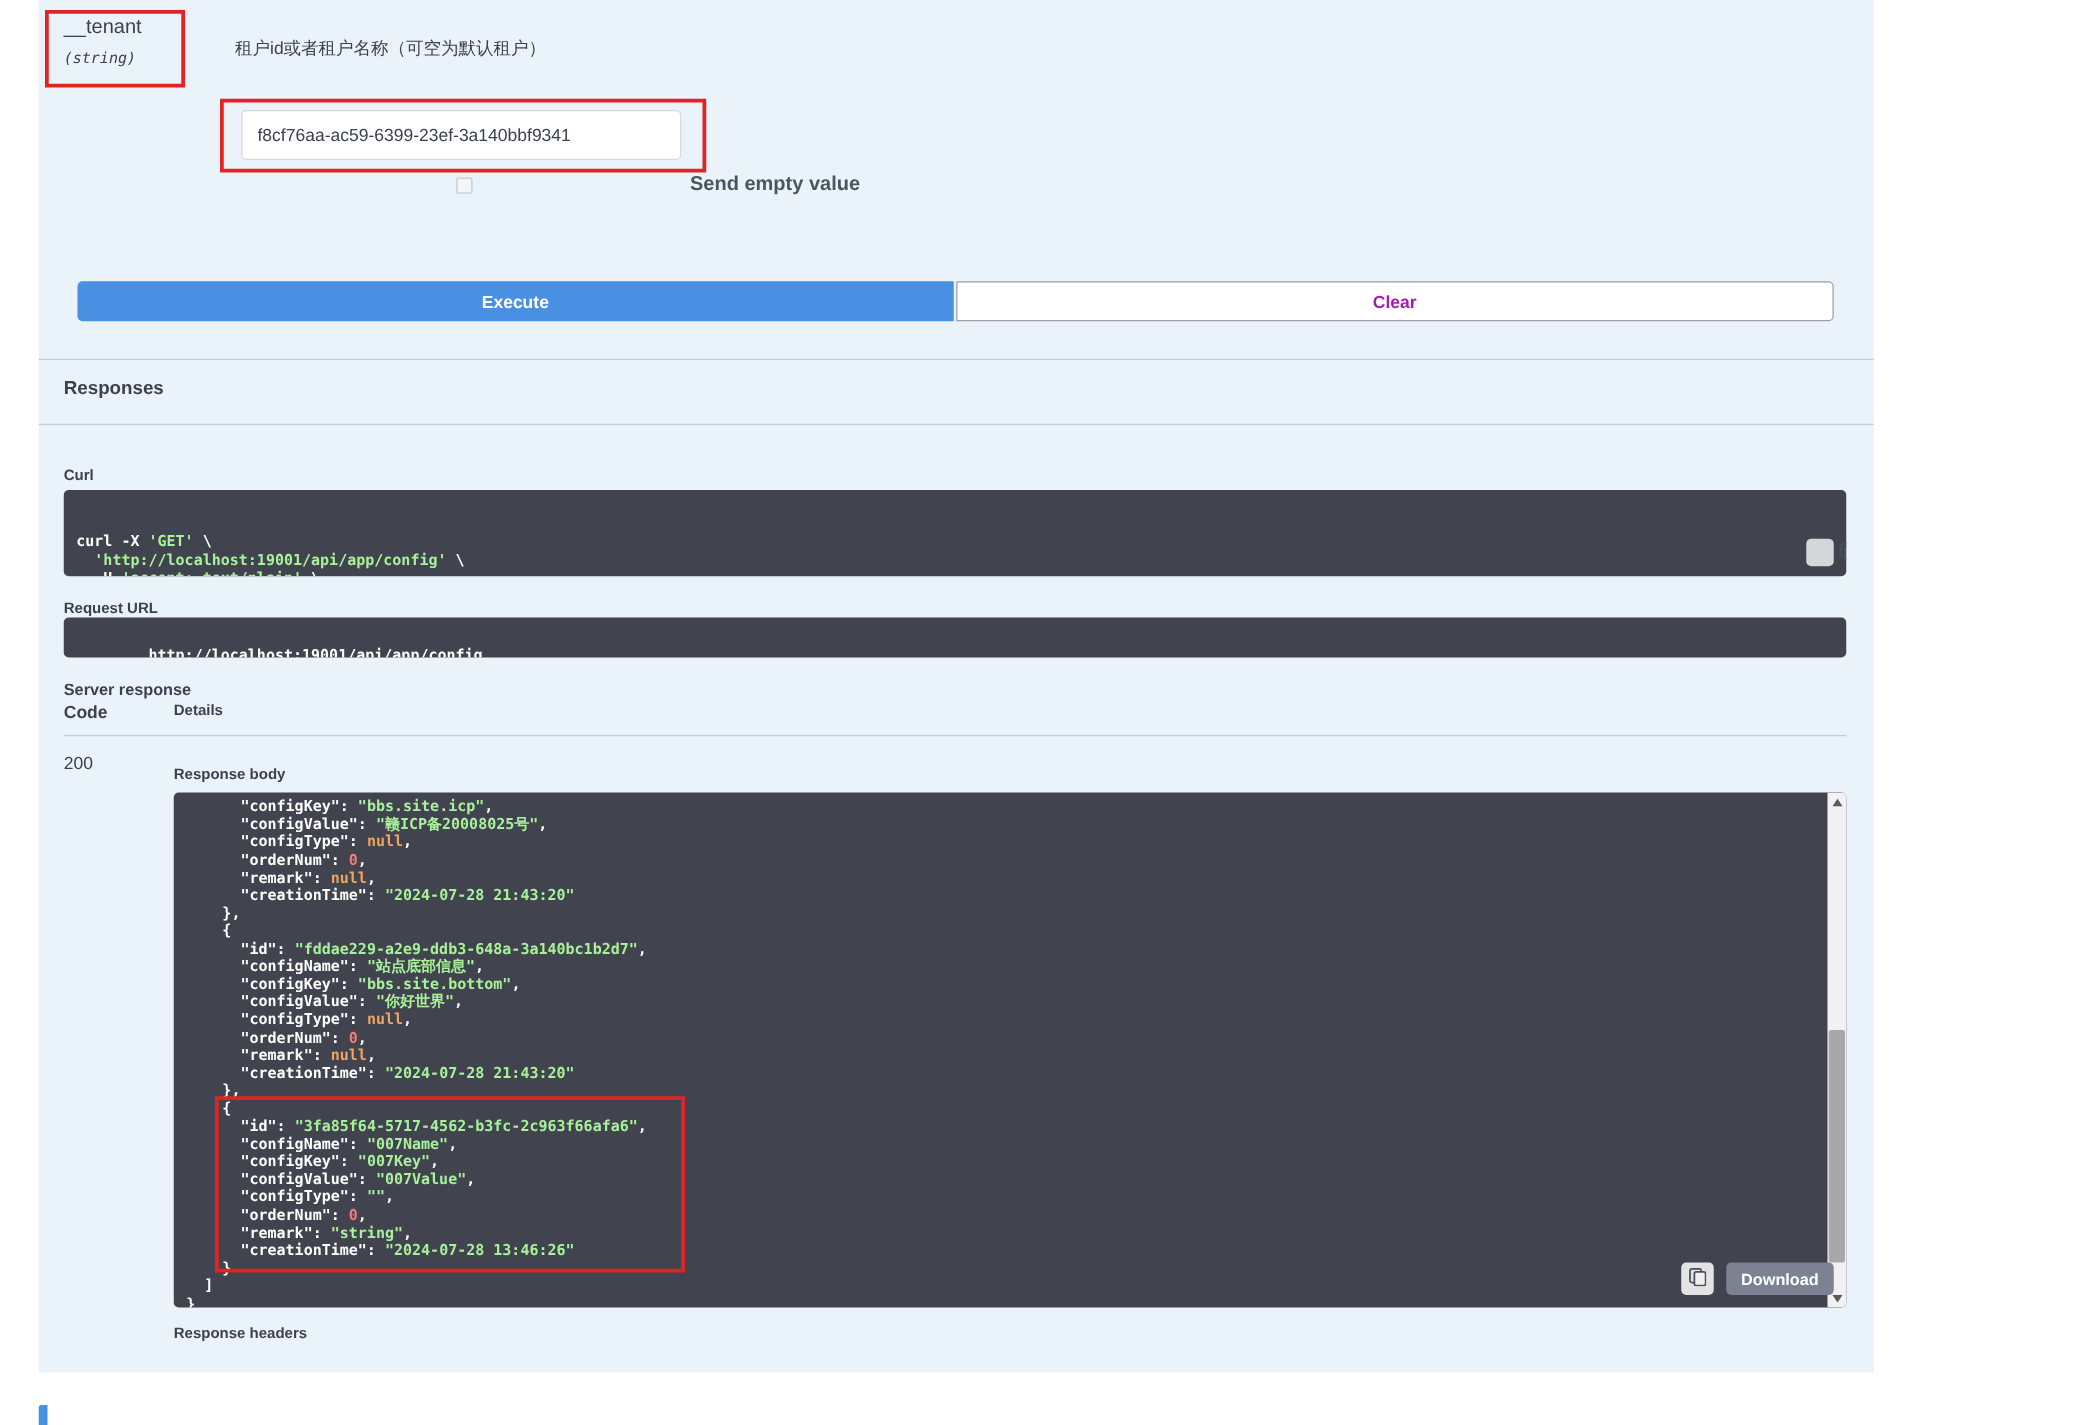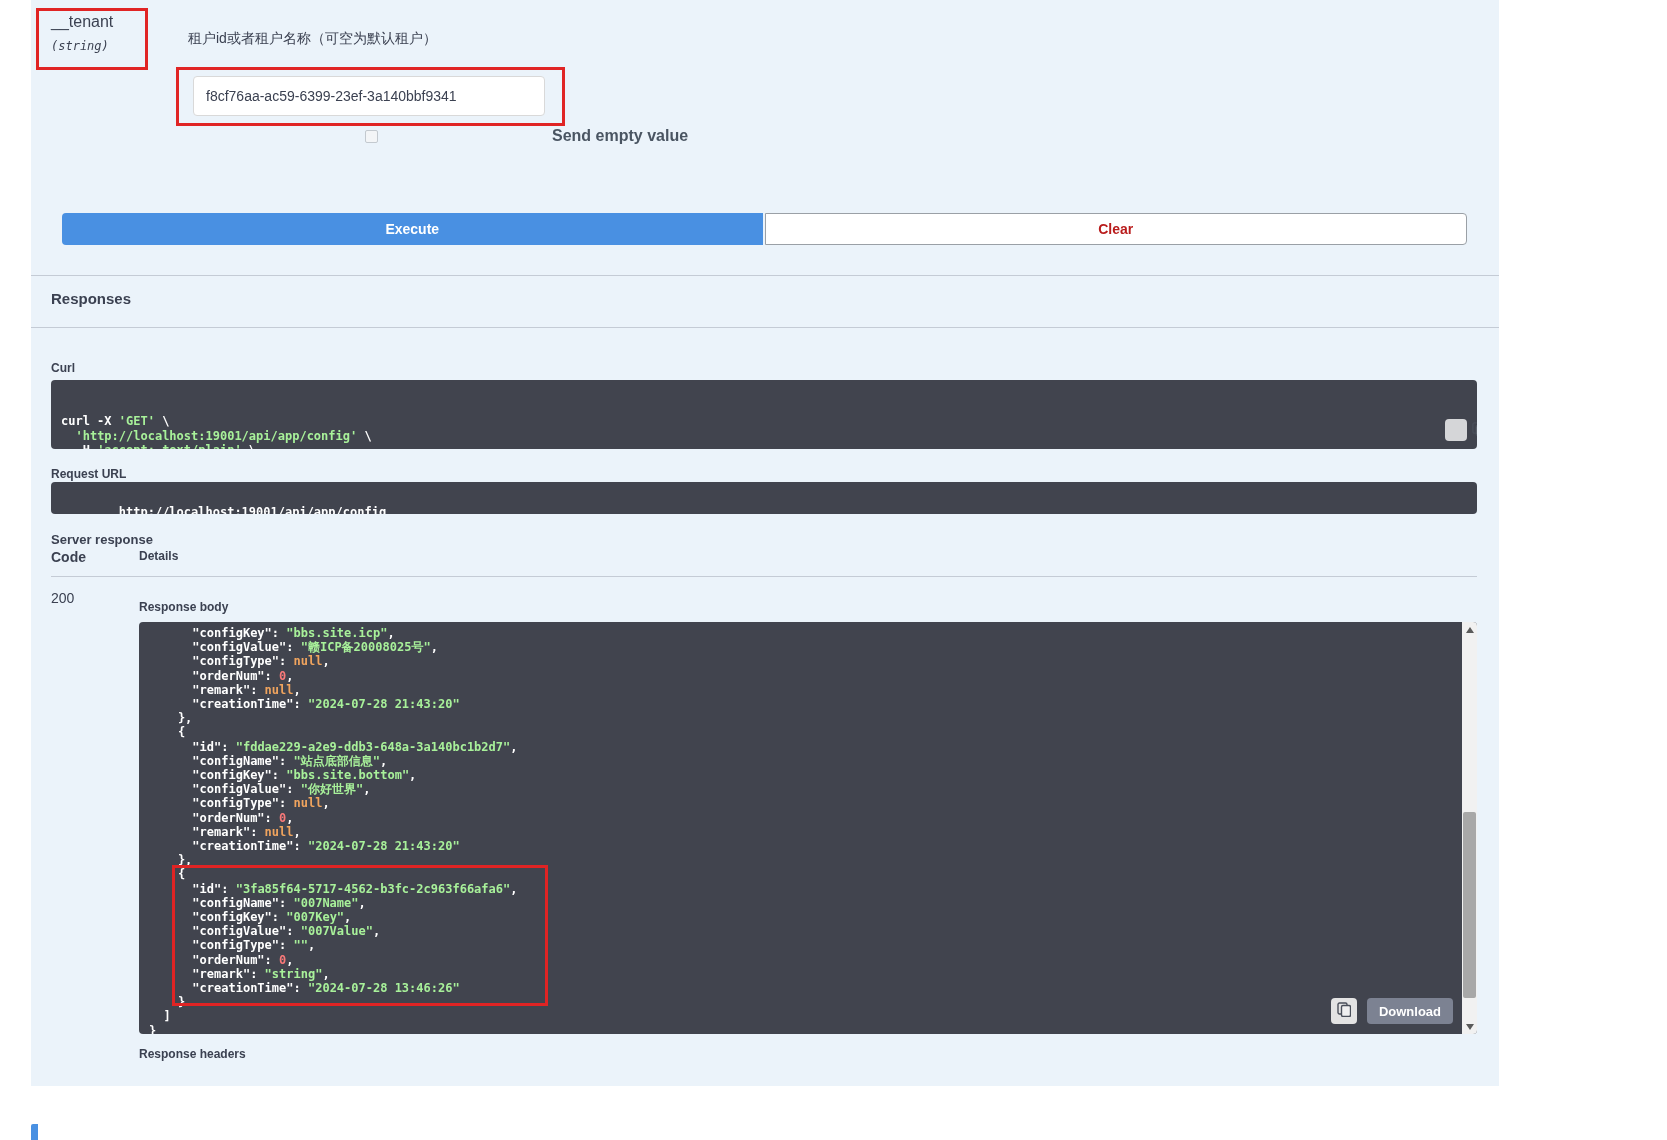--- a/index.html
+++ b/index.html
@@ -9,35 +9,35 @@
 
   .opblock { position:absolute; left:31px; top:0; width:1468px; background:#ebf3fa; padding-bottom:25px; }
 
   
   .param-row { display:flex; padding:10px 20px 0 20px; }
   .param-name-cell { width:125px; position:relative; }
   .param-name { font-size:16px; color:#3b4151; padding-top:3px; }
   .param-in { font-size:12px; font-style:italic; font-family:"DejaVu Sans Mono",monospace; color:#3b4151; margin-top:8px; }
   .param-value-cell { flex:1; padding-left:12px; }
   .param-desc { font-size:14px; margin-top:19px; line-height:19px; }
-  .input-wrap { position:relative; margin-top:28px; margin-left:5px; width:352px; }
+  .input-wrap { position:relative; margin-top:40px; margin-left:5px; width:352px; }
   .param-input { width:352px; height:40px; border:1px solid #d9d9d9; border-radius:4px;
     padding:0 12px; font-size:14px; color:#3b4151; background:#fff; outline:none;
     font-family:"Liberation Sans","DejaVu Sans",sans-serif; }
   .empty-row { margin-top:12px; margin-left:5px; display:flex; align-items:center; height:16px; }
   .empty-checkbox { appearance:none; -webkit-appearance:none; width:13px; height:13px;
     border:1px solid #c3c9cf; background:#f3f5f7; border-radius:2px; margin-left:172px; cursor:pointer; }
   .empty-label { font-size:16px; font-weight:bold; color:#4a5562; margin-left:174px; }
 
   
   .execute-row { display:flex; margin:69px 32px 0 31px; gap:2px; }
   .btn-execute { flex:1; height:32px; background:#4990e2; color:#fff; font-weight:bold;
     font-size:14px; border:none; border-radius:4px 0 0 4px; cursor:pointer;
     font-family:"Liberation Sans","DejaVu Sans",sans-serif; }
-  .btn-clear { flex:1; height:32px; background:#fff; color:#b91c1c; font-weight:bold;
+  .btn-clear { flex:1; height:32px; background:#fff; color:#a21caf; font-weight:bold;
     font-size:14px; border:1px solid #9aa0a6; border-radius:0 4px 4px 0; cursor:pointer;
     font-family:"Liberation Sans","DejaVu Sans",sans-serif; }
 
   
   .responses-header { margin-top:30px; border-top:1px solid rgba(59,65,81,.22);
     border-bottom:1px solid rgba(59,65,81,.22); padding:13px 20px 18px 20px; }
   .responses-header h4 { font-size:15px; font-weight:bold; color:#3b4151; line-height:20px; }
   .responses-inner { padding:0 22px 0 20px; }
 
   .block-label { font-size:12px; font-weight:bold; color:#3b4151; }
@@ -73,21 +73,21 @@
   
   .annotation { position:absolute; border:3px solid #e02424; pointer-events:none; z-index:5; }
   .box-param-name { left:-15px; top:-2px; width:112px; height:62px; }
   .box-input { left:-17px; top:-9px; width:389px; height:59px; }
   .box-json { left:33px; top:243px; width:376px; height:141px; }
 
   
   .copy-btn-dark { position:absolute; right:10px; bottom:8px; width:22px; height:22px;
     background:rgba(255,255,255,.78); border:none; border-radius:4px; cursor:pointer;
     display:flex; align-items:center; justify-content:center; }
-  .body-actions { position:absolute; right:24px; bottom:10px; display:flex; align-items:center; gap:10px; z-index:6;padding-left:21px; }
+  .body-actions { position:absolute; right:10px; bottom:10px; display:flex; align-items:center; gap:10px; z-index:6;padding-left:21px; }
   .copy-btn-light { width:26px; height:26px; background:#e3e3e3; border:none; border-radius:4px;
     cursor:pointer; display:flex; align-items:center; justify-content:center; }
   .btn-download { height:26px; background:#7c8292; color:#fff; border:none; border-radius:4px;
     font-size:13px; font-weight:bold; padding:0 12px; cursor:pointer;
     font-family:"Liberation Sans","DejaVu Sans",sans-serif; }
 
   
   .scrollbar { position:absolute; top:0; right:0; bottom:0; width:15px; background:#f1f1f1; z-index:4; }
   .scroll-arrow { position:absolute; left:0; width:15px; height:15px; display:flex;
     align-items:center; justify-content:center; cursor:pointer; }

